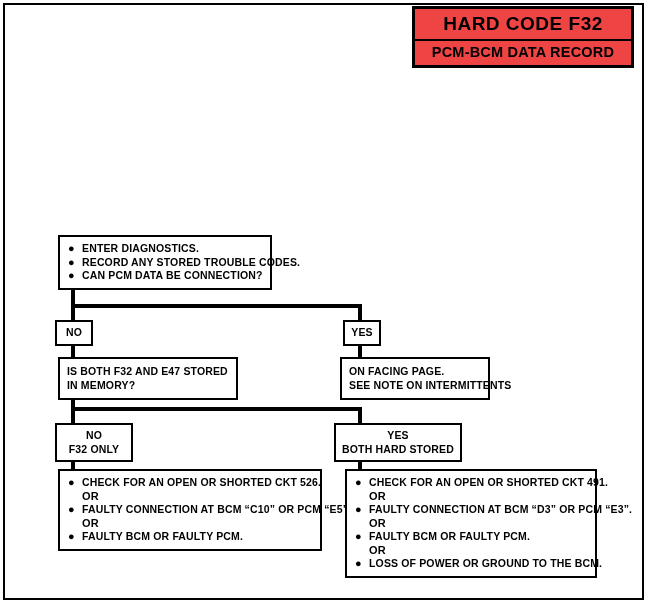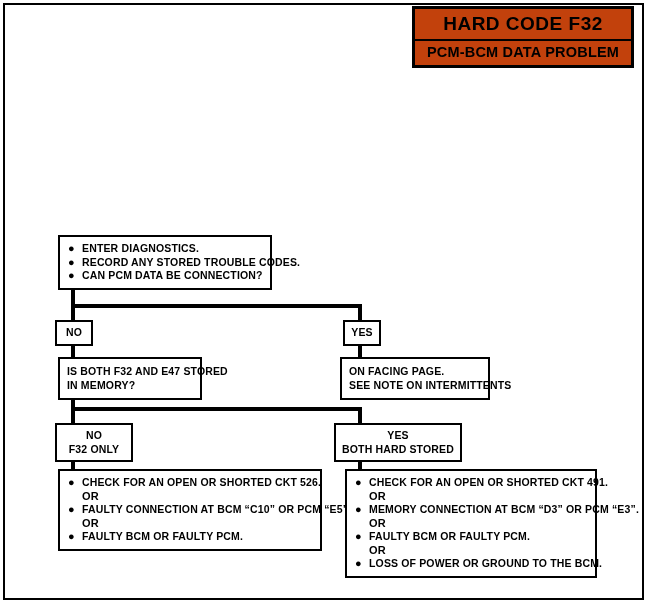--- a/index.html
+++ b/index.html
@@ -29,21 +29,21 @@
     background: #ffffff;
   }
   
   #title-block {
     position: absolute;
     left: 412px;
     top: 6px;
     width: 222px;
     border: 3px solid #000000;
     box-sizing: border-box;
-    background: #c2410c;
+    background: #ef4444;
     text-align: center;
   }
   #title-main {
     font-size: 19px;
     font-weight: bold;
     letter-spacing: 0.5px;
     padding: 5px 4px 5px 4px;
     color: #000000;
     line-height: 1.05;
   }
@@ -132,21 +132,21 @@
 </head>
 <body>
 
 <div id="page">
 
   <div id="outer-frame"></div>
 
   <div id="title-block">
     <div id="title-main">HARD CODE F32</div>
     <div id="title-divider"></div>
-    <div id="title-sub">PCM-BCM DATA PROBLEM</div>
+    <div id="title-sub">PCM-BCM DATA RECORD</div>
   </div>
 
   <div class="vline" style="left:71px; top:284px; height:24px;"></div>
 
   <div class="hline" style="left:71px; top:304px; width:291px;"></div>
 
   <div class="vline" style="left:71px; top:304px; height:18px;"></div>
 
   <div class="vline" style="left:358px; top:304px; height:18px;"></div>
 
@@ -184,21 +184,21 @@
   </div>
 
   <div class="fbox" style="left:55px; top:320px; width:38px;">
     <div class="bline center-text">NO</div>
   </div>
 
   <div class="fbox" style="left:343px; top:320px; width:38px;">
     <div class="bline center-text">YES</div>
   </div>
 
-  <div class="fbox" style="left:58px; top:357px; width:144px;">
+  <div class="fbox" style="left:58px; top:357px; width:180px;">
     <div class="ptext">
       <div class="bline">IS BOTH F32 AND E47 STORED</div>
       <div class="bline">IN MEMORY?</div>
     </div>
   </div>
 
   <div class="fbox" style="left:340px; top:357px; width:150px;">
     <div class="ptext">
       <div class="bline">ON FACING PAGE.</div>
       <div class="bline">SEE NOTE ON INTERMITTENTS</div>
@@ -240,21 +240,21 @@
 
   <div class="fbox" style="left:345px; top:469px; width:252px;">
     <div class="blist">
       <div class="brow">
         <span class="bdot">●</span>
         <span class="btxt">CHECK FOR AN OPEN OR SHORTED CKT 491.</span>
       </div>
       <div class="orow">OR</div>
       <div class="brow">
         <span class="bdot">●</span>
-        <span class="btxt">MEMORY CONNECTION AT BCM “D3” OR PCM “E3”.</span>
+        <span class="btxt">FAULTY CONNECTION AT BCM “D3” OR PCM “E3”.</span>
       </div>
       <div class="orow">OR</div>
       <div class="brow">
         <span class="bdot">●</span>
         <span class="btxt">FAULTY BCM OR FAULTY PCM.</span>
       </div>
       <div class="orow">OR</div>
       <div class="brow">
         <span class="bdot">●</span>
         <span class="btxt">LOSS OF POWER OR GROUND TO THE BCM.</span>

